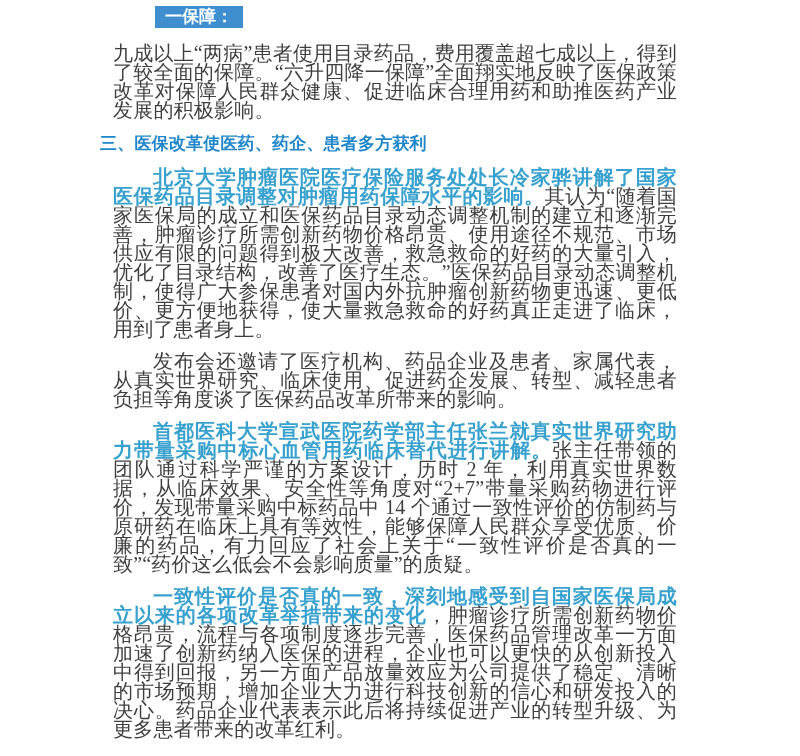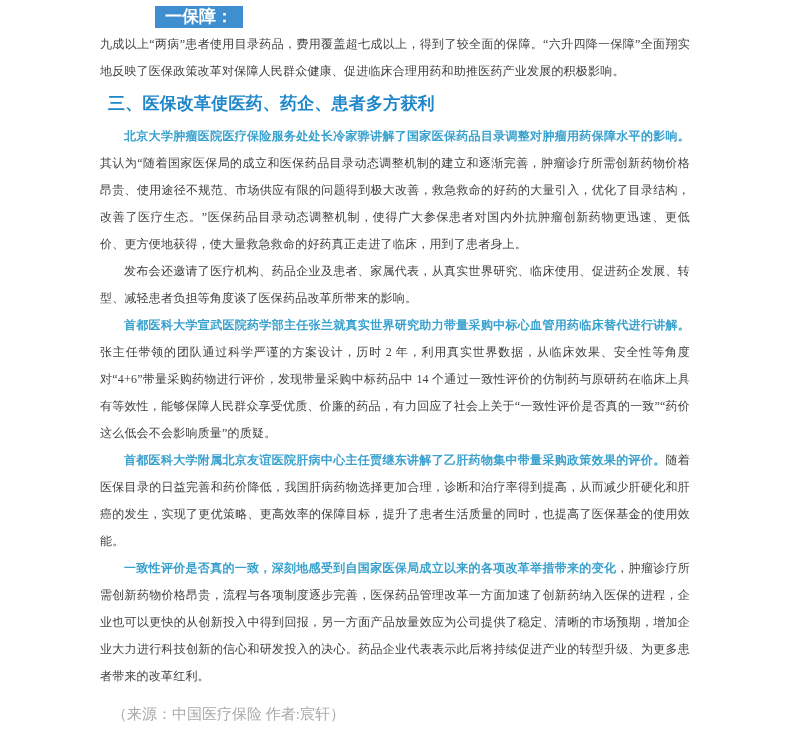--- a/index.html
+++ b/index.html
@@ -26,32 +26,32 @@
     margin-bottom: 3px;
     padding: 1px 10px 2px 10px;
     background: var(--badge-bg, #3e8ed0);
     color: var(--badge-text, #ffffff);
     font-family: "Liberation Sans", sans-serif;
     font-weight: bold;
     font-size: 17px;
     line-height: 19px;
   }
   .para {
-    margin: 0;
-    font-size: 12px;
-    line-height: 27px;
+    margin: 13px;
+    font-size: 20px;
+    line-height: 19px;
     text-align: justify;
     color: var(--body-text, #3f3f3f);
     letter-spacing: 0.2px;
   }
   .para.indent {
     text-indent: 2em;
   }
   .heading {
-    margin: 8px;
+    margin: 0;
     font-size: 17px;
     line-height: 21.5px;
     font-family: "Liberation Sans", sans-serif;
     font-weight: bold;
     color: var(--heading-blue, #1e86c9);
     letter-spacing: 0.2px;
   }
   .lead {
     font-family: "Liberation Sans", sans-serif;
     font-weight: bold;
@@ -71,18 +71,17 @@
 </head>
 <body style="--badge-bg: #3e8ed0; --badge-text: #ffffff; --heading-blue: #1e86c9; --lead-blue: #38a1ce; --body-text: #3f3f3f; --source-gray: #a9a9a9;">
 
 <div class="page">
   <div class="badge">一保障：</div>
   <div id="article-body">
       <p class="para"><span class="body">九成以上“两病”患者使用目录药品，费用覆盖超七成以上，得到了较全面的保障。“六升四降一保障”全面翔实地反映了医保政策改革对保障人民群众健康、促进临床合理用药和助推医药产业发展的积极影响。</span></p>
       <h3 class="heading">三、医保改革使医药、药企、患者多方获利</h3>
       <p class="para indent"><span class="lead">北京大学肿瘤医院医疗保险服务处处长冷家骅讲解了国家医保药品目录调整对肿瘤用药保障水平的影响。</span><span class="body">其认为“随着国家医保局的成立和医保药品目录动态调整机制的建立和逐渐完善，肿瘤诊疗所需创新药物价格昂贵、使用途径不规范、市场供应有限的问题得到极大改善，救急救命的好药的大量引入，优化了目录结构，改善了医疗生态。”医保药品目录动态调整机制，使得广大参保患者对国内外抗肿瘤创新药物更迅速、更低价、更方便地获得，使大量救急救命的好药真正走进了临床，用到了患者身上。</span></p>
       <p class="para indent"><span class="body">发布会还邀请了医疗机构、药品企业及患者、家属代表，从真实世界研究、临床使用、促进药企发展、转型、减轻患者负担等角度谈了医保药品改革所带来的影响。</span></p>
-      <p class="para indent"><span class="lead">首都医科大学宣武医院药学部主任张兰就真实世界研究助力带量采购中标心血管用药临床替代进行讲解。</span><span class="body">张主任带领的团队通过科学严谨的方案设计，历时 2 年，利用真实世界数据，从临床效果、安全性等角度对“4+6”带量采购药物进行评价，发现带量采购中标药品中 14 个通过一致性评价的仿制药与原研药在临床上具有等效性，能够保障人民群众享受优质、价廉的药品，有力回应了社会上关于“一致性评价是否真的一致”“药价这么低会不会影响质量”的质疑。</span></p>
-      <p class="para indent"><span class="lead">首都医科大学附属北京友谊医院肝病中心主任贾继东讲解了乙肝药物集中带量采购政策效果的评价。</span><span class="body">随着医保目录的日益完善和药价降低，我国肝病药物选择更加合理，诊断和治疗率得到提高，从而减少肝硬化和肝癌的发生，实现了更优策略、更高效率的保障目标，提升了患者生活质量的同时，也提高了医保基金的使用效能。</span></p>
+      <p class="para indent"><span class="lead">首都医科大学宣武医院药学部主任张兰就真实世界研究助力带量采购中标心血管用药临床替代进行讲解。</span><span class="body">张主任带领的团队通过科学严谨的方案设计，历时 2 年，利用真实世界数据，从临床效果、安全性等角度对“2+7”带量采购药物进行评价，发现带量采购中标药品中 14 个通过一致性评价的仿制药与原研药在临床上具有等效性，能够保障人民群众享受优质、价廉的药品，有力回应了社会上关于“一致性评价是否真的一致”“药价这么低会不会影响质量”的质疑。</span></p>
       <p class="para indent"><span class="lead">一致性评价是否真的一致，深刻地感受到自国家医保局成立以来的各项改革举措带来的变化</span><span class="body">，肿瘤诊疗所需创新药物价格昂贵，流程与各项制度逐步完善，医保药品管理改革一方面加速了创新药纳入医保的进程，企业也可以更快的从创新投入中得到回报，另一方面产品放量效应为公司提供了稳定、清晰的市场预期，增加企业大力进行科技创新的信心和研发投入的决心。药品企业代表表示此后将持续促进产业的转型升级、为更多患者带来的改革红利。</span></p>
     </div>
   <p class="source">（来源：中国医疗保险  作者:宸轩）</p>
 </div>
 
 </body></html>

